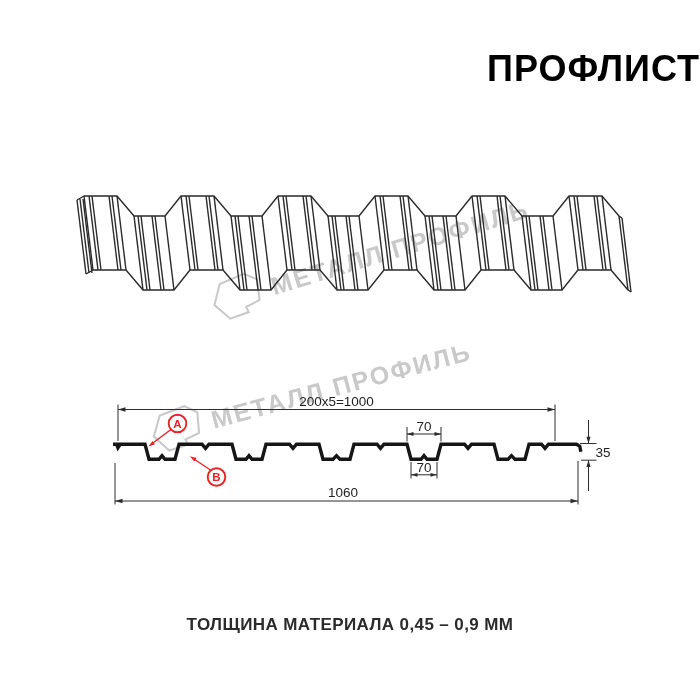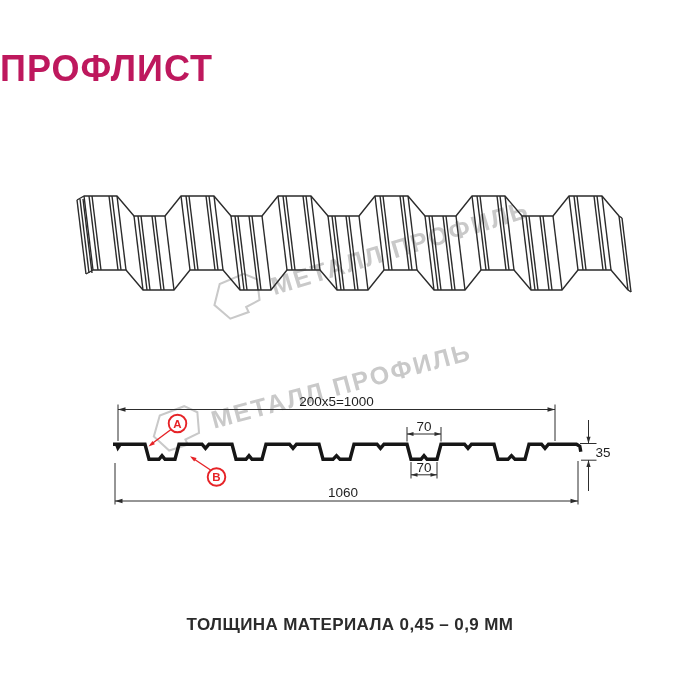--- a/index.html
+++ b/index.html
@@ -1,20 +1,20 @@
 <!DOCTYPE html>
 <html><head>
 <meta charset="utf-8">
 <style>
   html,body{margin:0;padding:0;background:#ffffff;}
   .page{position:relative;width:700px;height:700px;background:#ffffff;overflow:hidden;
         font-family:"Liberation Sans",sans-serif;}
   
-  .title{position:absolute;top:48px;left:0;width:700px;text-align:left;z-index:3;
-         font-size:36px;font-weight:bold;letter-spacing:1px;color:#be185d;}
+  .title{position:absolute;top:48px;left:0;width:700px;text-align:right;z-index:3;
+         font-size:36px;font-weight:bold;letter-spacing:1px;color:#000000;}
   .subtitle{position:absolute;top:100px;left:0;width:700px;text-align:center;z-index:3;
          font-size:17px;font-weight:bold;letter-spacing:.5px;color:#1c1c1c;}
   
   .footer{position:absolute;top:615px;left:0;width:700px;text-align:center;z-index:3;
          font-size:17px;font-weight:bold;letter-spacing:.4px;color:#2b2b2b;}
   
   .wm{position:absolute;display:flex;align-items:center;gap:10px;height:46px;z-index:1;
       color:#c9c9c9;font-weight:bold;font-size:25px;letter-spacing:2px;white-space:nowrap;}
   .wm svg{flex:none;}
   #wm1{left:205px;top:232px;width:340px;transform:rotate(-17deg);}

